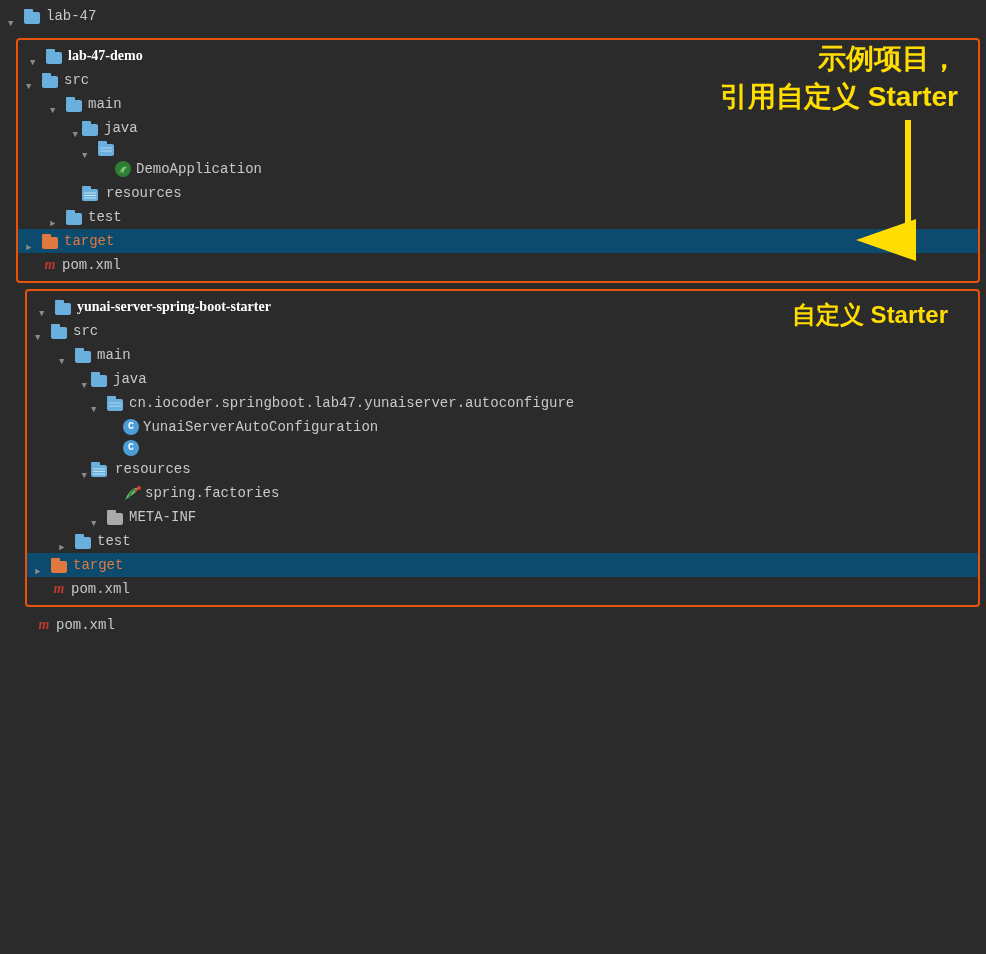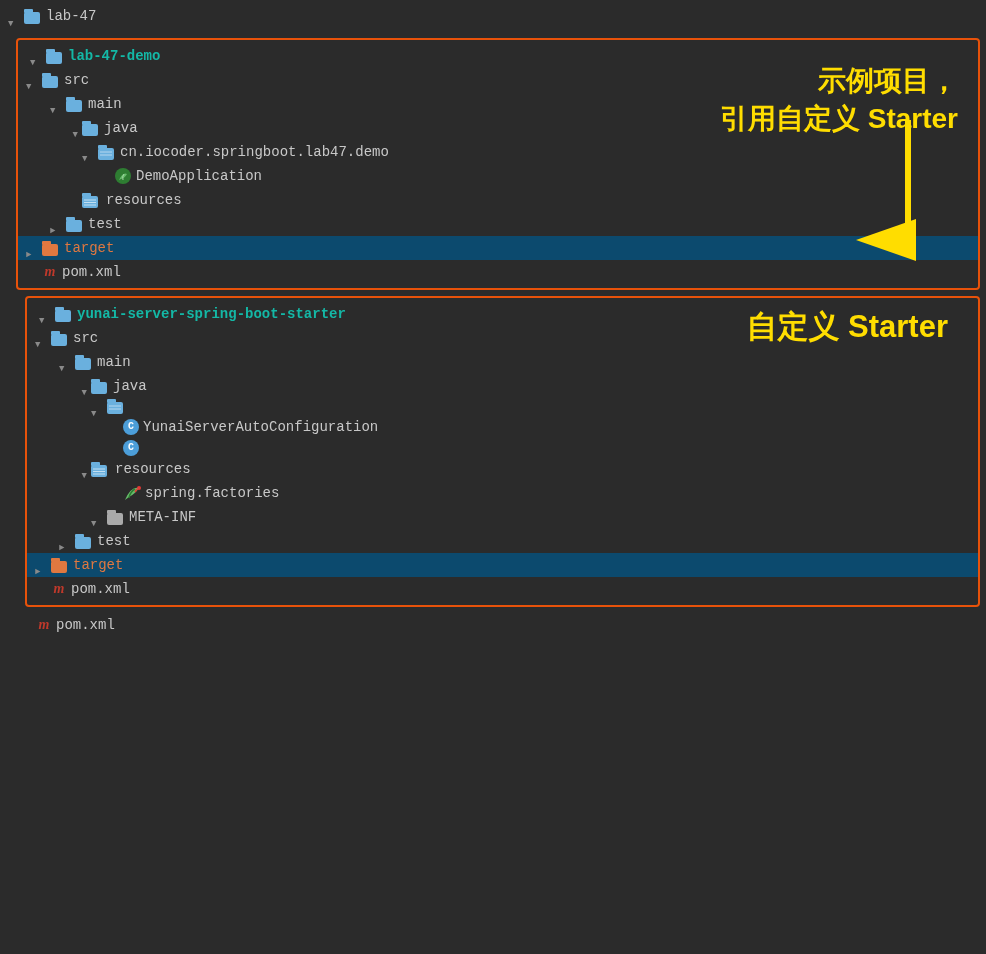--- a/index.html
+++ b/index.html
@@ -51,22 +51,23 @@
     .arrow-right::before {
       content: '►';
       font-size: 9px;
       color: #8a8a8a;
     }
 
     .label-text {
       color: #c8c8c8;
     }
     .label-bold {
-      color: #14b8a6;
+      color: #ffffff;
       font-weight: bold;
+      font-family: Liberation Serif, serif;
     }
     .label-orange {
       color: #e07840;
     }
 
     
     .row-highlighted {
       background: #0c4a6e;
     }
 
@@ -163,21 +164,20 @@
     </div>
 
     <div class="tree-node indent-4">
       <span class="arrow-down"></span>
       <svg width="18" height="15" viewBox="0 0 18 15">
         <rect x="0" y="3" width="16" height="12" rx="2" fill="#6ab0de"></rect>
         <rect x="0" y="0" width="9" height="4" rx="1" fill="#6ab0de"></rect>
         <line x1="2" y1="7" x2="14" y2="7" stroke="white" stroke-width="1" opacity="0.5"></line>
         <line x1="2" y1="10" x2="14" y2="10" stroke="white" stroke-width="1" opacity="0.5"></line>
       </svg>
-      <span class="label-text">cn.iocoder.springboot.lab47.demo</span>
     </div>
 
     <div class="tree-node indent-5">
       <span style="width:12px; display:inline-block;"></span>
 
       <svg width="18" height="18" viewBox="0 0 18 18">
         <circle cx="9" cy="9" r="8" fill="#2e7d32"></circle>
         <path d="M5,13 Q9,5 13,7 Q11,11 7,12 Z" fill="#66bb6a"></path>
         <path d="M9,13 Q8,9 10,7" stroke="#a5d6a7" stroke-width="1" fill="none"></path>
       </svg>
@@ -214,21 +214,21 @@
       </svg>
       <span class="label-orange">target</span>
     </div>
 
     <div class="tree-node indent-1">
       <span style="width:12px; display:inline-block;"></span>
       <span class="icon-maven">m</span>
       <span class="label-text">pom.xml</span>
     </div>
 
-    <div style="position: absolute; top: 22px; right: 20px; margin-left: 20px;">
+    <div style="position: absolute; top: 0; right: 20px; margin-left: 20px;">
       <div style="font-family: 'Arial', sans-serif; font-size: 28px; font-weight: bold; color: #ffdd00; text-align: right;">
         <span>示例项目，</span><br>
         <span>引用自定义 Starter</span>
       </div>
     </div>
 
     <svg style="position: absolute; top: 80px; right: 30px;" width="100" height="160">
       <defs>
         <marker id="arrowhead1" markerWidth="10" markerHeight="7" refX="3" refY="3.5" orient="auto">
           <polygon points="0 0, 10 3.5, 0 7" fill="#ffdd00"></polygon>
@@ -244,21 +244,21 @@
       <span style="padding-left: 8px;"></span>
       <span class="arrow-down"></span>
       <svg width="18" height="15" viewBox="0 0 18 15">
         <rect x="0" y="3" width="16" height="12" rx="2" fill="#6ab0de"></rect>
         <rect x="0" y="0" width="9" height="4" rx="1" fill="#6ab0de"></rect>
       </svg>
       <span class="label-bold">yunai-server-spring-boot-starter</span>
     </div>
 
     <div style="position: absolute; top: 8px; right: 30px;">
-      <div style="font-family: 'Arial', sans-serif; font-size: 31px; font-weight: bold; color: #ffdd00;">自定义 Starter</div>
+      <div style="font-family: 'Arial', sans-serif; font-size: 24px; font-weight: bold; color: #ffdd00;">自定义 Starter</div>
     </div>
 
     <div class="tree-node indent-1">
       <span class="arrow-down"></span>
       <svg width="18" height="15" viewBox="0 0 18 15">
         <rect x="0" y="3" width="16" height="12" rx="2" fill="#6ab0de"></rect>
         <rect x="0" y="0" width="9" height="4" rx="1" fill="#6ab0de"></rect>
       </svg>
       <span class="label-text">src</span>
     </div>
@@ -282,20 +282,21 @@
     </div>
 
     <div class="tree-node indent-4">
       <span class="arrow-down"></span>
       <svg width="18" height="15" viewBox="0 0 18 15">
         <rect x="0" y="3" width="16" height="12" rx="2" fill="#6ab0de"></rect>
         <rect x="0" y="0" width="9" height="4" rx="1" fill="#6ab0de"></rect>
         <line x1="2" y1="7" x2="14" y2="7" stroke="white" stroke-width="1" opacity="0.5"></line>
         <line x1="2" y1="10" x2="14" y2="10" stroke="white" stroke-width="1" opacity="0.5"></line>
       </svg>
+      <span class="label-text">cn.iocoder.springboot.lab47.yunaiserver.autoconfigure</span>
     </div>
 
     <div class="tree-node indent-5">
       <span style="width:12px; display:inline-block;"></span>
       <span class="icon-class">C</span>
       <span class="label-text">YunaiServerAutoConfiguration</span>
     </div>
 
     <div class="tree-node indent-5">
       <span style="width:12px; display:inline-block;"></span>

